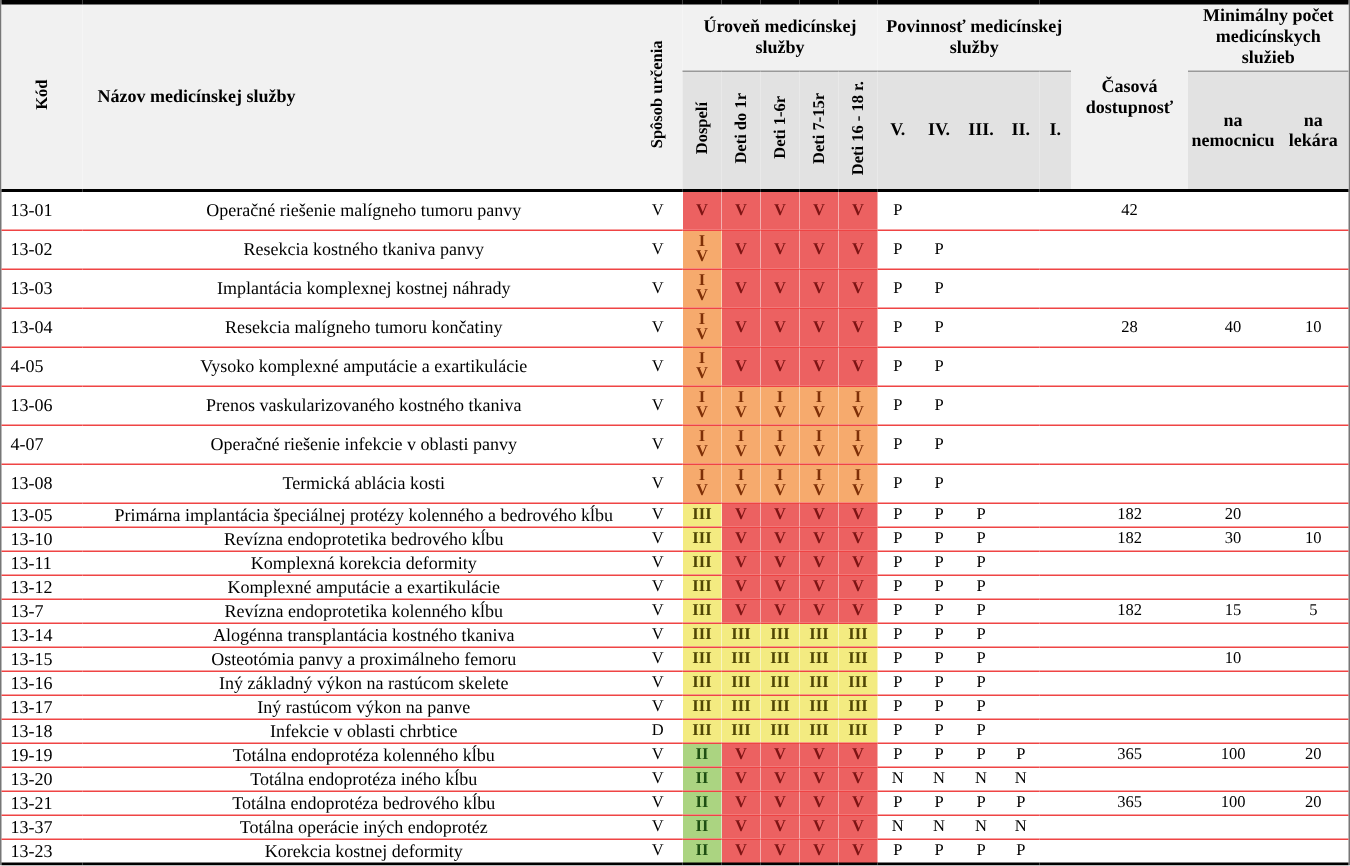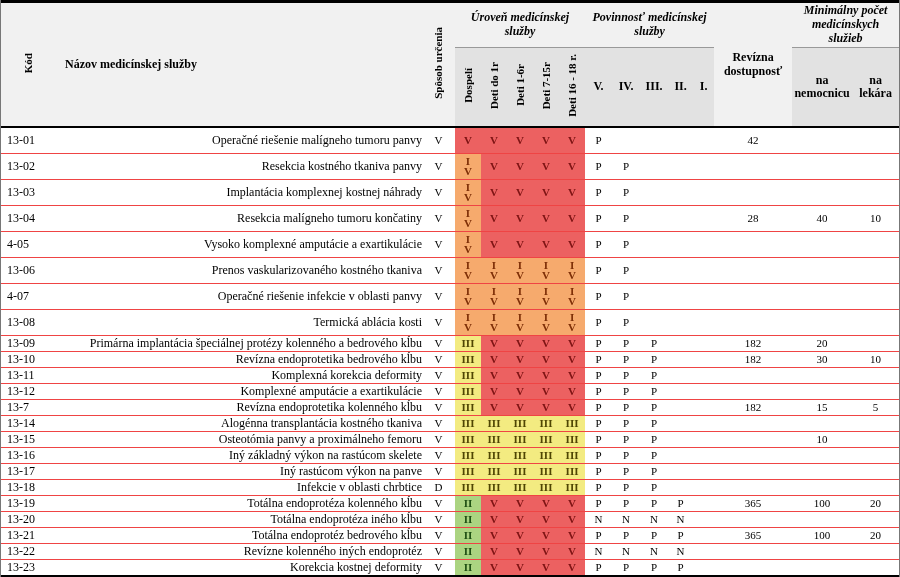--- a/index.html
+++ b/index.html
@@ -6,31 +6,31 @@
   body { width:900px; font-family:"Liberation Serif", serif; color:#000; }
   .wrap { width:898px; border-left:1px solid #777; border-right:1px solid #777; }
   table { border-collapse:collapse; table-layout:fixed; width:898px;
           border-top:3px solid #000; border-bottom:2px solid #000; }
   thead tr.group-row th { height:44px; background:#f1f1f1; font-weight:bold; font-size:12px;
           vertical-align:middle; text-align:center; padding:0 2px; line-height:1.15; }
   thead tr.col-row th { height:78px; background:#e2e2e2; font-weight:bold; font-size:12px;
           vertical-align:middle; text-align:center; padding:0 1px; line-height:1.1; }
   thead th.spans { background:linear-gradient(#f1f1f1 36%, #e2e2e2 36%); }
   thead { border-bottom:2px solid #000; }
-  th.group-underline { border-bottom:1px solid #999;font-style:italic; }
+  th.group-underline { border-bottom:1px solid #999; }
   .vert { writing-mode:vertical-rl; transform:rotate(180deg); display:inline-block;
           white-space:nowrap; font-size:11px; line-height:1; }
   th.nazov-h { text-align:left !important; padding-left:10px !important; }
   tbody td { font-size:11px; vertical-align:middle; padding:0; text-align:center;
              overflow:hidden; }
   tbody tr { border-bottom:1px solid #ef4444; }
   tbody tr.tall { height:26px; }
   tbody tr.short { height:16px; }
   td.kod { text-align:left; padding-left:6px; font-size:12px; }
-  td.nazov { text-align:right; padding-left:8px; font-size:12px; white-space:nowrap; }
+  td.nazov { text-align:center; padding-left:8px; font-size:12px; white-space:nowrap; }
   td.lvl { font-weight:bold; font-size:11px; line-height:10px; white-space:pre-line; }
   td.lvl-V { color:#7e1414; }
   td.lvl-IV { color:#7e2f07; }
   td.lvl-III { color:#4f4503; }
   td.lvl-II { color:#1e4f12; }
   td.pov { font-size:11px; }
   td.num { font-size:11px; }
 </style>
 </head>
 <body>
@@ -55,21 +55,21 @@
         <col style="width:60px">
         <col style="width:47px">
   </colgroup>
   <thead>
     <tr class="group-row">
       <th rowspan="2" class="spans"><span class="vert">Kód</span></th>
       <th rowspan="2" class="spans nazov-h"><span>Názov medicínskej služby</span></th>
       <th rowspan="2" class="spans"><span class="vert">Spôsob určenia</span></th>
       <th colspan="5" class="group-underline">Úroveň medicínskej služby</th>
       <th colspan="5" class="group-underline">Povinnosť medicínskej služby</th>
-      <th rowspan="2" class="spans">Revízna dostupnosť</th>
+      <th rowspan="2" class="spans">Časová dostupnosť</th>
       <th colspan="2" class="group-underline">Minimálny počet medicínskych služieb</th>
     </tr>
     <tr class="col-row">
       <th><span class="vert">Dospelí</span></th>
       <th><span class="vert">Deti do 1r</span></th>
       <th><span class="vert">Deti 1-6r</span></th>
       <th><span class="vert">Deti 7-15r</span></th>
       <th><span class="vert">Deti 16 - 18 r.</span></th>
       <th>V.</th>
       <th>IV.</th>
@@ -238,21 +238,21 @@
     <td class="pov">P</td>
     <td class="pov">P</td>
     <td class="pov"></td>
     <td class="pov"></td>
     <td class="pov"></td>
     <td class="num"></td>
     <td class="num"></td>
     <td class="num"></td>
   </tr>
         <tr class="short">
-    <td class="kod">13-09</td>
+    <td class="kod">13-05</td>
     <td class="nazov">Primárna implantácia špeciálnej protézy kolenného a bedrového kĺbu</td>
     <td class="sposob">V</td>
     <td class="lvl lvl-III" style="background: rgb(243, 235, 129);">III</td>
     <td class="lvl lvl-V" style="background: rgb(236, 97, 97);">V</td>
     <td class="lvl lvl-V" style="background: rgb(236, 97, 97);">V</td>
     <td class="lvl lvl-V" style="background: rgb(236, 97, 97);">V</td>
     <td class="lvl lvl-V" style="background: rgb(236, 97, 97);">V</td>
     <td class="pov">P</td>
     <td class="pov">P</td>
     <td class="pov">P</td>
@@ -418,21 +418,21 @@
     <td class="pov">P</td>
     <td class="pov">P</td>
     <td class="pov">P</td>
     <td class="pov"></td>
     <td class="pov"></td>
     <td class="num"></td>
     <td class="num"></td>
     <td class="num"></td>
   </tr>
         <tr class="short">
-    <td class="kod">13-19</td>
+    <td class="kod">19-19</td>
     <td class="nazov">Totálna endoprotéza kolenného kĺbu</td>
     <td class="sposob">V</td>
     <td class="lvl lvl-II" style="background: rgb(171, 212, 129);">II</td>
     <td class="lvl lvl-V" style="background: rgb(236, 97, 97);">V</td>
     <td class="lvl lvl-V" style="background: rgb(236, 97, 97);">V</td>
     <td class="lvl lvl-V" style="background: rgb(236, 97, 97);">V</td>
     <td class="lvl lvl-V" style="background: rgb(236, 97, 97);">V</td>
     <td class="pov">P</td>
     <td class="pov">P</td>
     <td class="pov">P</td>
@@ -455,39 +455,39 @@
     <td class="pov">N</td>
     <td class="pov">N</td>
     <td class="pov">N</td>
     <td class="pov"></td>
     <td class="num"></td>
     <td class="num"></td>
     <td class="num"></td>
   </tr>
         <tr class="short">
     <td class="kod">13-21</td>
-    <td class="nazov">Totálna endoprotéz bedrového kĺbu</td>
+    <td class="nazov">Totálna endoprotéza bedrového kĺbu</td>
     <td class="sposob">V</td>
     <td class="lvl lvl-II" style="background: rgb(171, 212, 129);">II</td>
     <td class="lvl lvl-V" style="background: rgb(236, 97, 97);">V</td>
     <td class="lvl lvl-V" style="background: rgb(236, 97, 97);">V</td>
     <td class="lvl lvl-V" style="background: rgb(236, 97, 97);">V</td>
     <td class="lvl lvl-V" style="background: rgb(236, 97, 97);">V</td>
     <td class="pov">P</td>
     <td class="pov">P</td>
     <td class="pov">P</td>
     <td class="pov">P</td>
     <td class="pov"></td>
     <td class="num">365</td>
     <td class="num">100</td>
     <td class="num">20</td>
   </tr>
         <tr class="short">
-    <td class="kod">13-22</td>
-    <td class="nazov">Revízne kolenného iných endoprotéz</td>
+    <td class="kod">13-37</td>
+    <td class="nazov">Totálna operácie iných endoprotéz</td>
     <td class="sposob">V</td>
     <td class="lvl lvl-II" style="background: rgb(171, 212, 129);">II</td>
     <td class="lvl lvl-V" style="background: rgb(236, 97, 97);">V</td>
     <td class="lvl lvl-V" style="background: rgb(236, 97, 97);">V</td>
     <td class="lvl lvl-V" style="background: rgb(236, 97, 97);">V</td>
     <td class="lvl lvl-V" style="background: rgb(236, 97, 97);">V</td>
     <td class="pov">N</td>
     <td class="pov">N</td>
     <td class="pov">N</td>
     <td class="pov">N</td>

